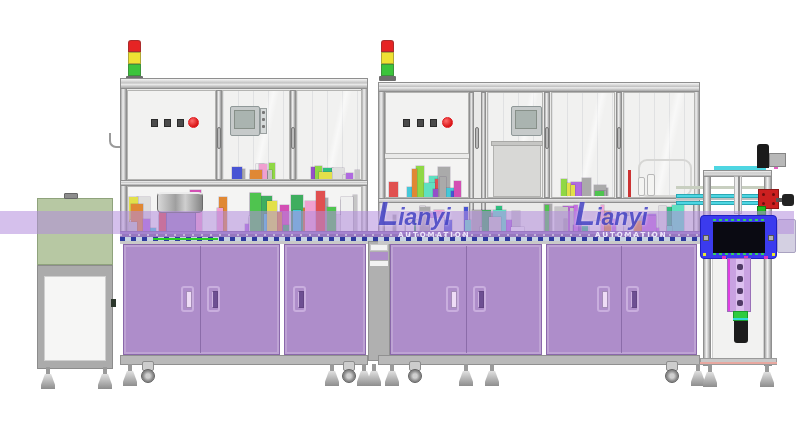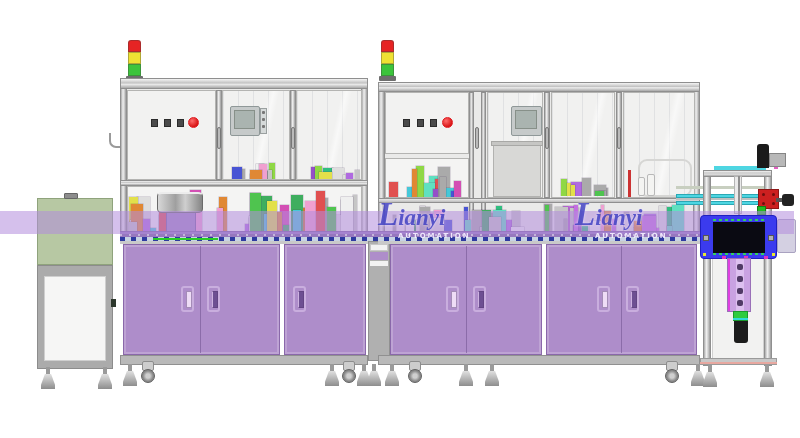--- a/index.html
+++ b/index.html
@@ -43,21 +43,21 @@
   
   .bar-dark{position:absolute;height:6px;
       background-color:#9678be;
       background-image:repeating-linear-gradient(90deg,rgba(255,255,255,.45) 0 2px,rgba(0,0,0,0) 2px 9px);
       background-size:100% 2px;background-position:0 50%;background-repeat:no-repeat;
       border-top:1px solid #7a5da0;z-index:30;}
   .bar-dash{position:absolute;height:4px;background:repeating-linear-gradient(90deg,#2f3aa0 0 5px,#c7d3e3 5px 11px);z-index:30;}
   .band{position:absolute;z-index:40;pointer-events:none;}
   
   .wm{position:absolute;z-index:60;pointer-events:none;}
-  .wm-brand{display:block;font-family:Liberation Serif, serif;font-style:italic;font-weight:bold;
+  .wm-brand{display:block;font-family:Liberation Sans, sans-serif;font-style:italic;font-weight:bold;
       font-size:23px;line-height:26px;opacity:.85;text-shadow:0 0 3px rgba(235,225,255,.95);}
   .wm-brand::first-letter{font-size:33px;}
   .wm-tag{display:block;margin-left:20px;margin-top:1px;font-size:7px;letter-spacing:2px;
       color:#f2ecff;opacity:.95;font-weight:bold;}
   
   .hmi{position:absolute;background:#c6caca;border:1px solid #8f9898;border-radius:2px;box-sizing:border-box;}
   .hmi-screen{position:absolute;background:#aab4b0;border:1px solid #879089;box-sizing:border-box;}
   .hmi-btns{position:absolute;background:#d6dada;border:1px solid #9aa0a0;box-sizing:border-box;}
   .dot{position:absolute;width:3px;height:3px;background:#777;border-radius:1px;}
 </style>

